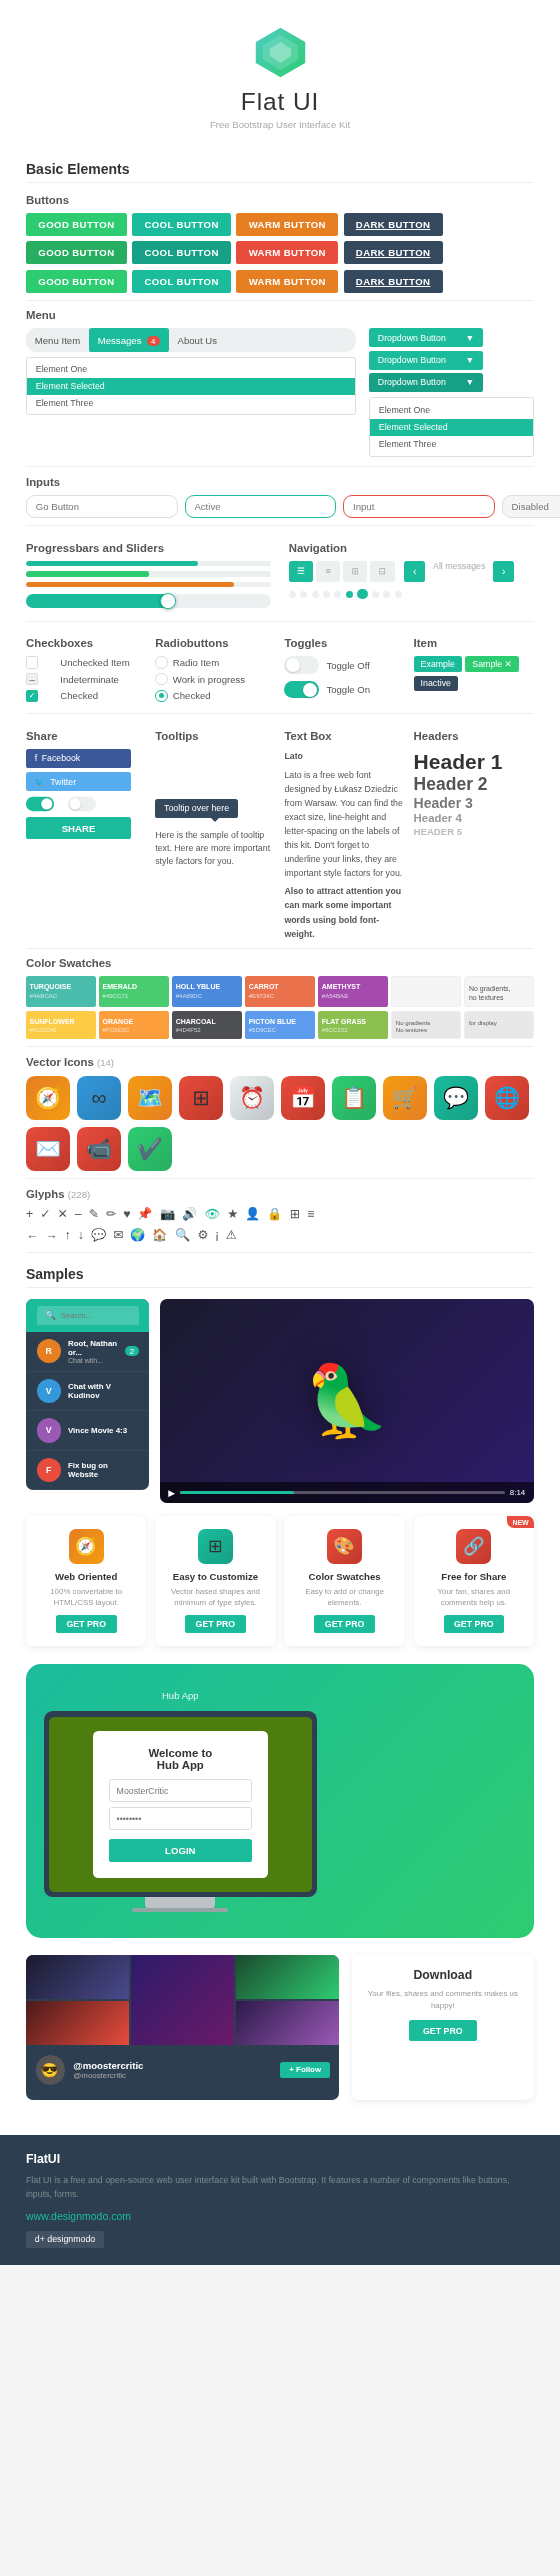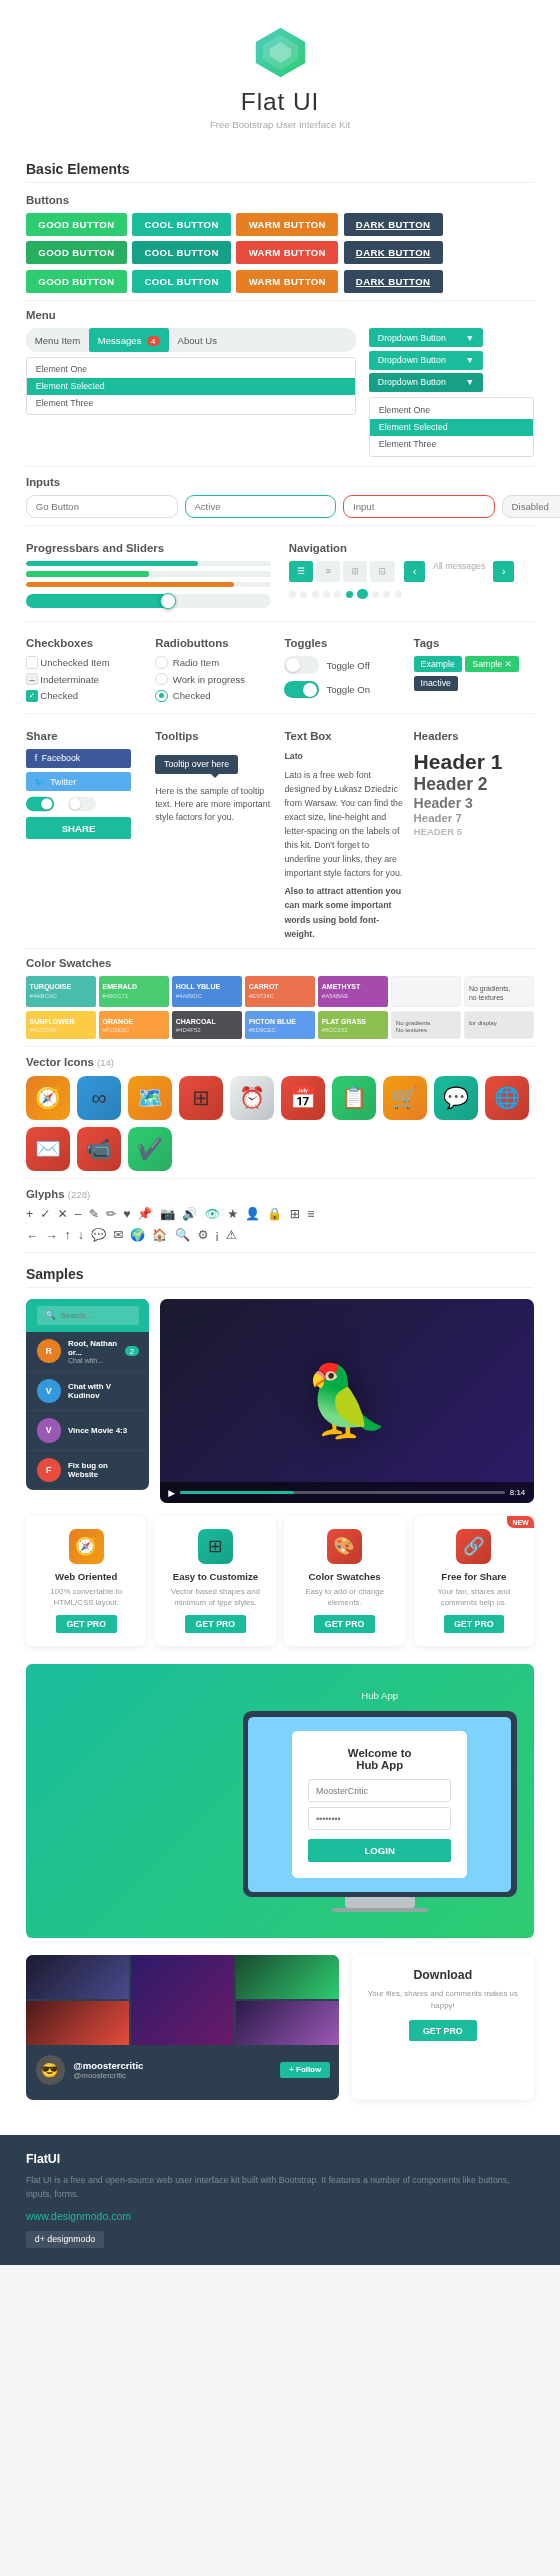--- a/index.html
+++ b/index.html
@@ -60,21 +60,21 @@
     .nav-dot { width: 7px; height: 7px; border-radius: 50%; background: #ecf0f1; }
     .nav-dot.active { background: #1abc9c; }
     .nav-dot.large { width: 10.5px; height: 10.5px; background: #1abc9c; }
     .nav-msg { font-size: 8.8px; color: #aaa; padding: 0 5.3px; }
     
     
     .two-col { display: flex; gap: 17.5px; }
     .col { flex: 1; }
     
     
-    .checkbox-item { display: flex; align-items: center; gap: 2px; margin-bottom: 4.4px; font-size: 9.6px; color: #555; }
+    .checkbox-item { display: flex; align-items: center; gap: 22px; margin-bottom: 4.4px; font-size: 9.6px; color: #555; }
     .checkbox { width: 12.3px; height: 12.3px; border: 1.8px solid #ddd; border-radius: 1.8px; display: flex; align-items: center; justify-content: center; }
     .checkbox.checked { background: #1abc9c; border-color: #1abc9c; color: #fff; font-size: 7.9px; }
     .checkbox.partial { background: #ecf0f1; border-color: #ddd; }
     
     
     .radio-item { display: flex; align-items: center; gap: 5.3px; margin-bottom: 4.4px; font-size: 9.6px; color: #555; }
     .radio { width: 12.3px; height: 12.3px; border: 1.8px solid #ddd; border-radius: 50%; display: flex; align-items: center; justify-content: center; }
     .radio.checked { border-color: #1abc9c; }
     .radio-dot { width: 5.3px; height: 5.3px; border-radius: 50%; background: #1abc9c; }
     
@@ -89,21 +89,21 @@
     
     .tags-row { display: flex; gap: 3.5px; flex-wrap: wrap; }
     .tag { padding: 2.6px 7px; border-radius: 2.6px; font-size: 8.8px; color: #fff; display: flex; align-items: center; gap: 3.5px; }
     .tag-teal { background: #1abc9c; }
     .tag-green { background: #2ecc71; }
     .tag-dark { background: #34495e; }
     .share-fb { background: #3b5998; color: #fff; padding: 4.4px 8.8px; font-size: 8.8px; border-radius: 2.6px; display: flex; align-items: center; gap: 4.4px; margin-bottom: 4.4px; width: 105px; }
     .share-tw { background: #55acee; color: #fff; padding: 4.4px 8.8px; font-size: 8.8px; border-radius: 2.6px; display: flex; align-items: center; gap: 4.4px; margin-bottom: 4.4px; width: 105px; }
     .toggle-row-sm { display: flex; align-items: center; gap: 7px; margin-bottom: 4.4px; }
     .share-btn { background: #1abc9c; color: #fff; padding: 5.3px 17.5px; font-size: 9.6px; border-radius: 2.6px; border: none; cursor: pointer; font-weight: 600; text-transform: uppercase; margin-top: 4.4px; width: 105px; display: block; text-align: center; }
-    .tooltip-box { background: #34495e; color: #fff; padding: 4.4px 8.8px; border-radius: 2.6px; font-size: 8.8px; position: relative; display: inline-block; }
+    .tooltip-box { background: #34495e; color: #fff; padding: 4.4px 8.8px; border-radius: 2.6px; font-size: 8.8px; position: relative; display: inline-block; margin-top: 44px; }
     .tooltip-arrow { width: 0; height: 0; border-left: 4.4px solid transparent; border-right: 4.4px solid transparent; border-top: 4.4px solid #34495e; margin: 0 auto; }
     .tooltip-content { font-size: 8.8px; color: #555; line-height: 1.5; margin-top: 7px; max-width: 140px; }
     
     
     .text-box-content { font-size: 8.8px; color: #555; line-height: 1.6; max-width: 158px; }
     .text-box-content strong { font-weight: 700; }
     
     
     .h1 { font-size: 21px; font-weight: 700; color: #333; line-height: 1.2; }
     .h2 { font-size: 17.5px; font-weight: 600; color: #555; line-height: 1.2; }
@@ -359,21 +359,21 @@
           <span class="toggle-label">Toggle Off</span>
         </div>
         <div class="toggle-row">
           <div class="toggle on">
             <div class="toggle-knob"></div>
           </div>
           <span class="toggle-label">Toggle On</span>
         </div>
       </div>
       <div class="col">
-        <div class="subsection-title">Tags</div>
+        <div class="subsection-title">Item</div>
         <div class="tags-row">
           <div class="tag tag-teal">
             <span>Example</span>
           </div>
           <div class="tag tag-green">
             <span>Sample ✕</span>
           </div>
         </div>
         <div class="tags-row" style="margin-top:4.4px;">
           <div class="tag tag-dark">
@@ -420,21 +420,21 @@
           <p><strong>Lato</strong></p>
           <p style="margin-top:4.4px;">Lato is a free web font designed by Łukasz Dziedzic from Warsaw. You can find the exact size, line-height and letter-spacing on the labels of this kit. Don't forget to underline your links, they are important style factors for you.</p>
           <p style="margin-top:4.4px;font-weight:700;">Also to attract attention you can mark some important words using bold font-weight.</p>
         </div>
       </div>
       <div class="col">
         <div class="subsection-title">Headers</div>
         <div class="h1">Header 1</div>
         <div class="h2">Header 2</div>
         <div class="h3">Header 3</div>
-        <div class="h4">Header 7</div>
+        <div class="h4">Header 4</div>
         <div class="h5">HEADER 5</div>
       </div>
     </div>
 
     <div class="divider"></div>
 
     <div class="subsection-title">Color Swatches</div>
     <div class="swatches-grid">
 
       <div class="swatch" style="background:#4ABCAC;">
@@ -636,25 +636,25 @@
       </div>
       <div class="feature-card" style="position:relative;">
         <div class="featured-badge">NEW</div>
         <div class="feature-icon" style="background:linear-gradient(135deg,#e74c3c,#c0392b);">🔗</div>
         <div class="feature-title">Free for Share</div>
         <div class="feature-desc">Your fan, shares and comments help us.</div>
         <button class="feature-btn">Get Pro</button>
       </div>
     </div>
 
-    <div style="background:linear-gradient(135deg,#1abc9c,#2ecc71);padding:26px 17.5px;border-radius:6px;margin-bottom:17.5px;display:flex;align-items:center;justify-content:flex-end;">
+    <div style="background:linear-gradient(135deg,#1abc9c,#2ecc71);padding:26px 17.5px;border-radius:15px;margin-bottom:17.5px;display:flex;align-items:center;justify-content:flex-start;">
       <div style="text-align:center;">
         <div style="font-size:9.6px;color:rgba(255,255,255,0.9);margin-bottom:10.5px;">Hub App</div>
         <div style="background:#2c3e50;border-radius:8.8px;padding:5.3px;display:inline-block;">
-          <div style="background:#7dd3fc;width:263px;height:175px;border-radius:5.3px;display:flex;align-items:center;justify-content:center;padding:17.5px;">
+          <div style="background:#4d7c0f;width:263px;height:175px;border-radius:5.3px;display:flex;align-items:center;justify-content:center;padding:17.5px;">
             <div style="background:#fff;border-radius:5.3px;padding:15.8px;width:175px;">
               <div style="font-size:11.4px;font-weight:700;color:#333;margin-bottom:8.8px;text-align:center;">Welcome to<br>Hub App</div>
               <input type="text" style="border: 0.9px solid rgb(221, 221, 221); border-radius: 2.6px; padding: 5.3px 7px; font-size: 8.8px; width: 100%; margin-bottom: 5.3px;" placeholder="MoosterCritic">
               <input type="password" style="border: 0.9px solid rgb(221, 221, 221); border-radius: 2.6px; padding: 5.3px 7px; font-size: 8.8px; width: 100%; margin-bottom: 8.8px;" placeholder="••••••••">
               <button style="background:#1abc9c;color:#fff;border:none;border-radius:2.6px;padding:6.1px;font-size:9.6px;font-weight:700;cursor:pointer;width:100%;text-transform:uppercase;">Login</button>
             </div>
           </div>
         </div>
         <div style="width:70px;height:10.5px;background:#bdc3c7;margin:0 auto;border-radius:0 0 3.5px 3.5px;"></div>
         <div style="width:96px;height:4.4px;background:#95a5a6;margin:0 auto;border-radius:2.6px;"></div>

